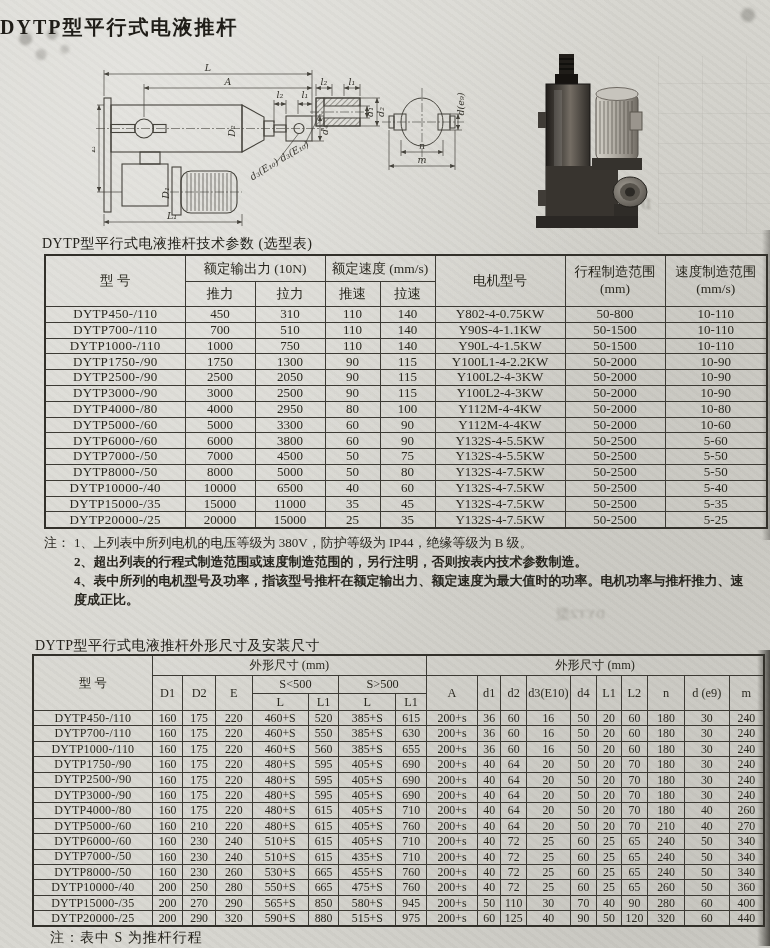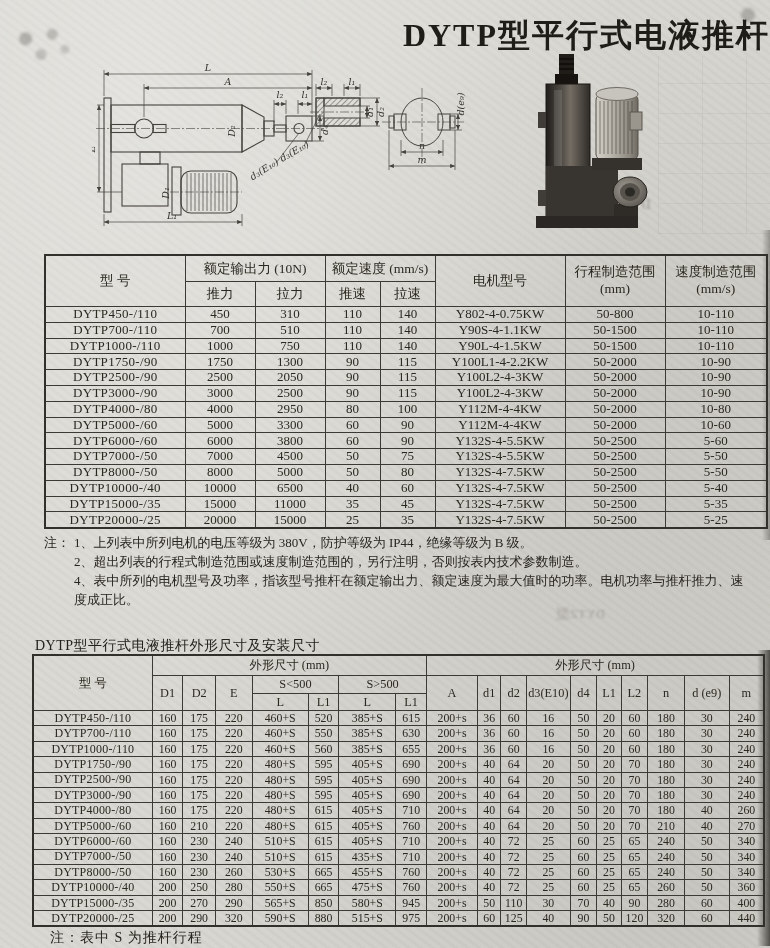--- a/index.html
+++ b/index.html
@@ -15,21 +15,21 @@
     background-image:
       radial-gradient(ellipse at 18% 8%, rgba(255,255,255,.30), rgba(255,255,255,0) 55%),
       radial-gradient(ellipse at 88% 92%, rgba(105,102,94,.16), rgba(0,0,0,0) 55%),
       radial-gradient(ellipse at 95% 35%, rgba(120,117,108,.12), rgba(0,0,0,0) 45%),
       repeating-linear-gradient(37deg, rgba(100,98,90,.045) 0 3px, rgba(0,0,0,0) 3px 7px);
   }
 
   
   .page-title{
     position:absolute;left:0;top:14px;width:770px;
-    text-align:right;font-size:32px;font-weight:bold;letter-spacing:2px;
+    text-align:left;font-size:20px;font-weight:bold;letter-spacing:2px;
     color:#1f1d18;
   }
   .caption{
     position:absolute;font-size:14px;letter-spacing:.5px;color:#24221c;
   }
   #cap1{left:42px;top:235px;}
   #cap2{left:35px;top:637px;}
 
   
   table{
@@ -57,21 +57,21 @@
   #t2 tbody td{height:14.4px;line-height:1.05;}
   #t2 tbody td.model{font-size:12px;letter-spacing:.2px;}
 
   
   .notes{
     position:absolute;left:44px;top:533px;width:706px;
     font-size:13px;line-height:19px;color:#28261f;
   }
   .note-row{display:flex;}
   .note-prefix{flex:0 0 30px;}
-  .note-row.indent{padding-left:30px;}
+  .note-row.indent{padding-left:30px;font-weight:bold;}
   .footnote{
     position:absolute;left:50px;top:929px;font-size:14px;color:#28261f;letter-spacing:1px;text-align:right;
   }
 
   
   .smudge{position:absolute;filter:blur(1.5px);opacity:.55;pointer-events:none;}
   #smudge-tl{
     left:6px;top:22px;width:70px;height:44px;
     background:
       radial-gradient(circle at 28% 38%, rgba(66,64,58,.55) 0 6px, transparent 7px),
@@ -304,20 +304,21 @@
       <rect x="100" y="58" width="12" height="18" fill="#9a958d" stroke="#5b574f"></rect>
       <rect x="62" y="104" width="50" height="12" fill="#35322d"></rect>
       <rect x="84" y="150" width="24" height="20" fill="#2f2c28"></rect>
       <ellipse cx="100" cy="138" rx="17" ry="15" fill="url(#gradBoss)" stroke="#23211d"></ellipse>
       <ellipse cx="100" cy="138" rx="10" ry="9" fill="#57534c"></ellipse>
       <ellipse cx="100" cy="138" rx="5" ry="4.5" fill="#2c2a26"></ellipse>
       <rect x="6" y="162" width="102" height="12" fill="#2a2724"></rect>
     </g>
   </svg>
 
+  <div class="caption" id="cap1">DYTP型平行式电液推杆技术参数 (选型表)</div>
   <table id="t1">
     <colgroup>
       <col style="width:140px">
         <col style="width:70px">
         <col style="width:70px">
       <col style="width:55px">
         <col style="width:55px">
         <col style="width:130px">
       <col style="width:100px">
         <col style="width:102px">

